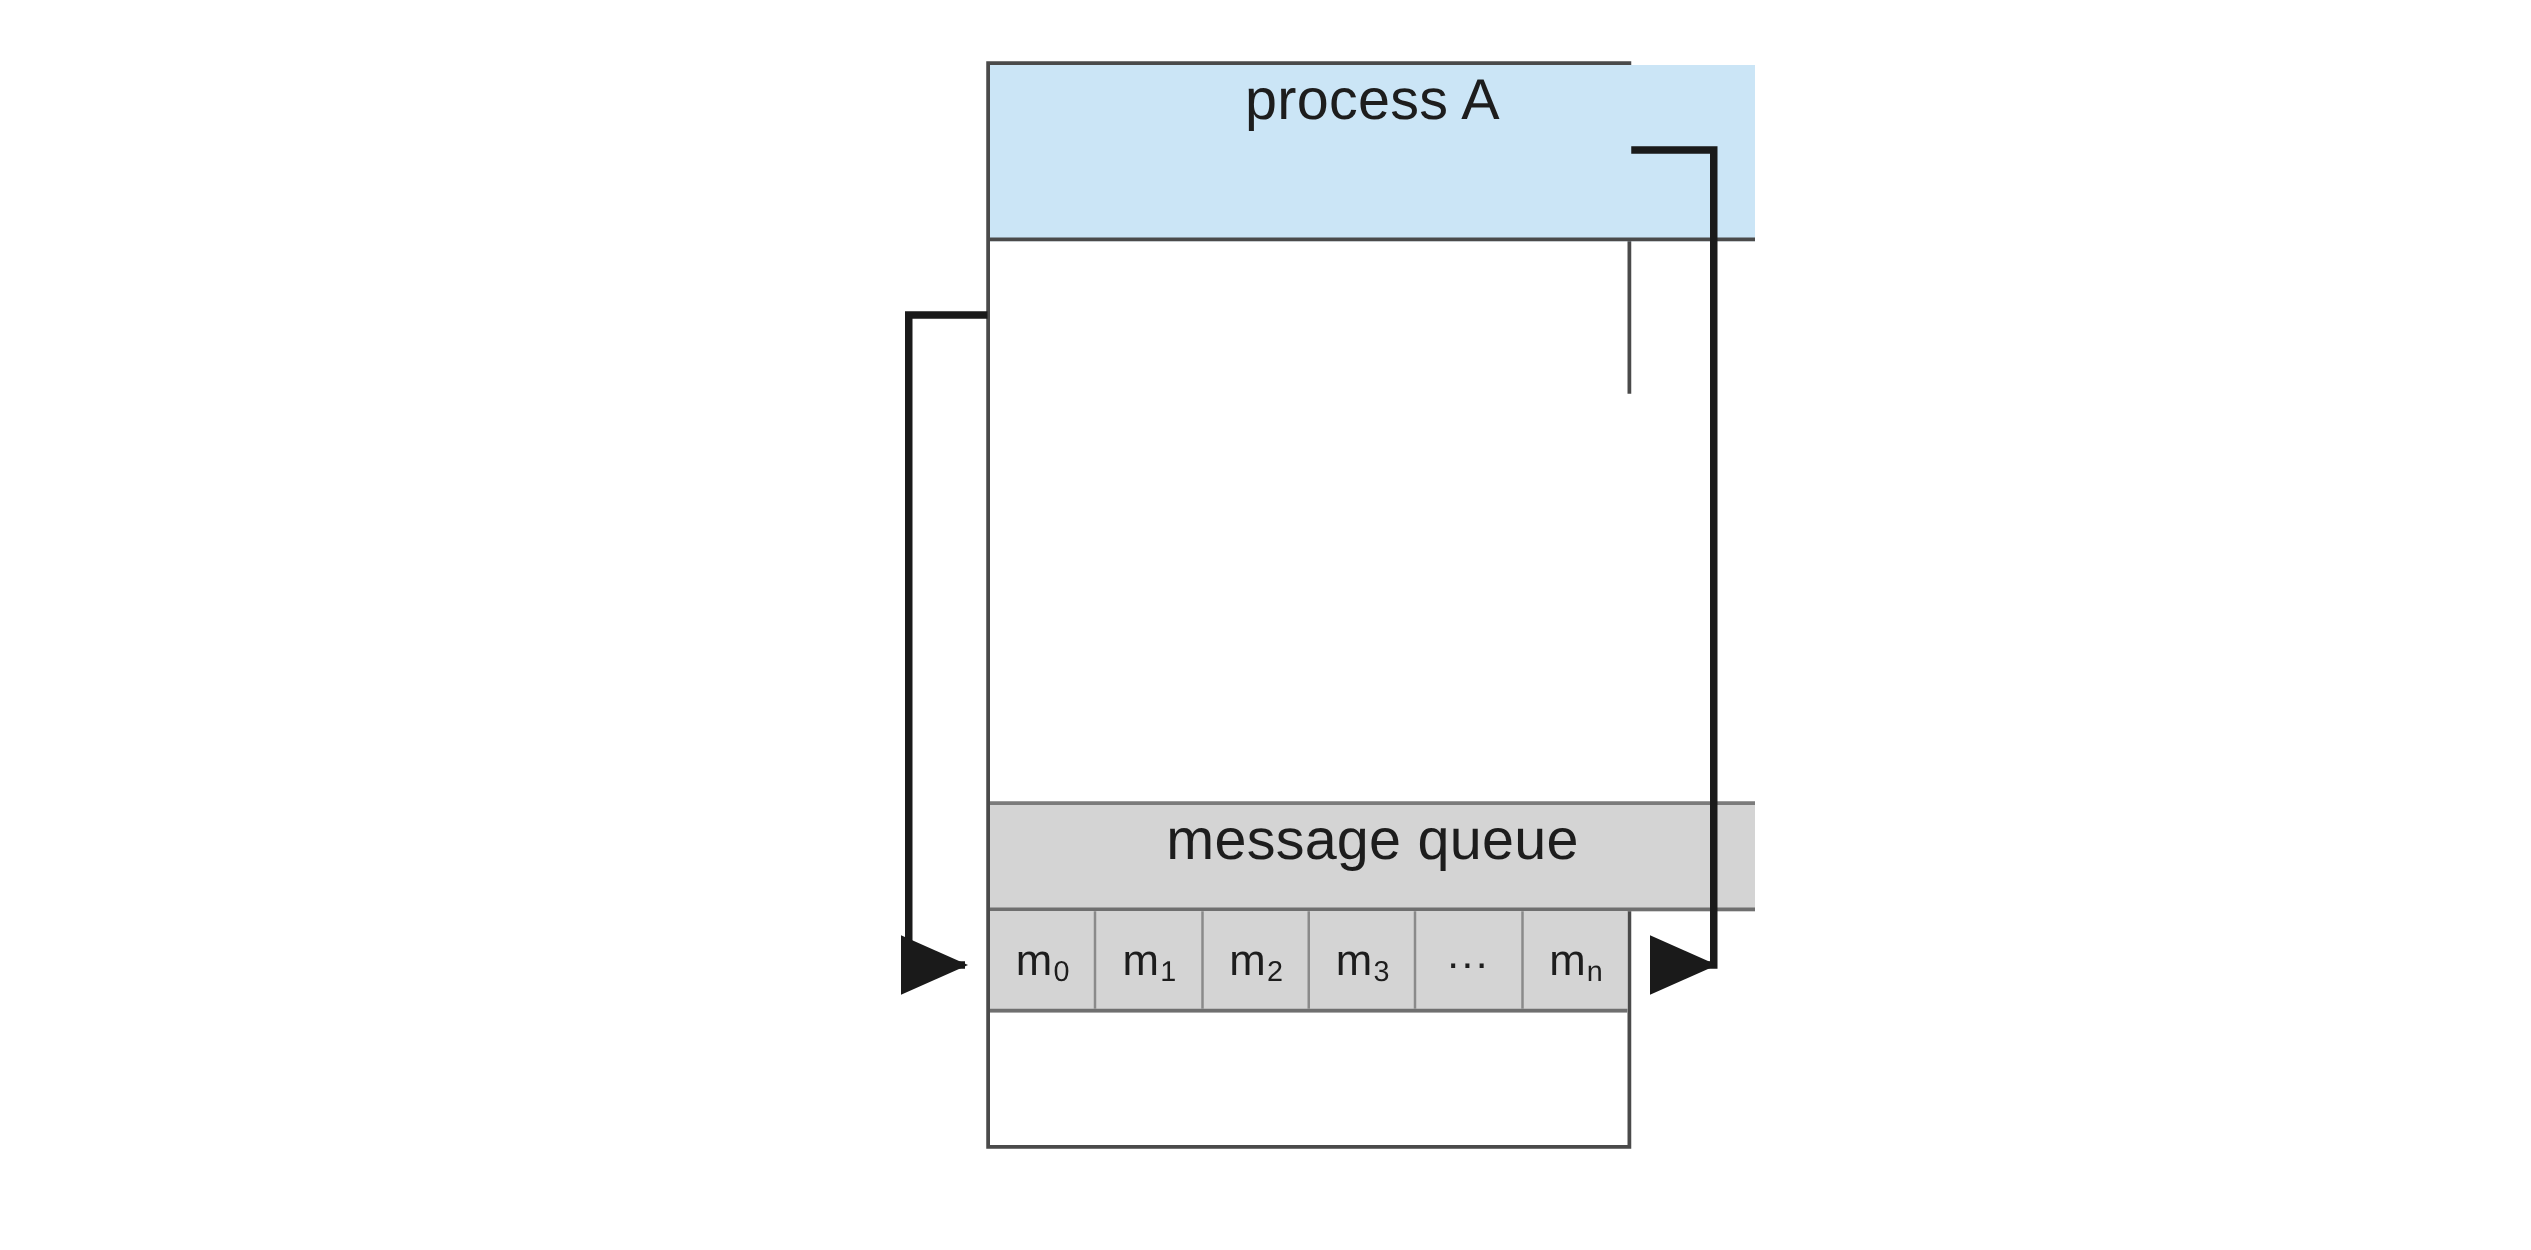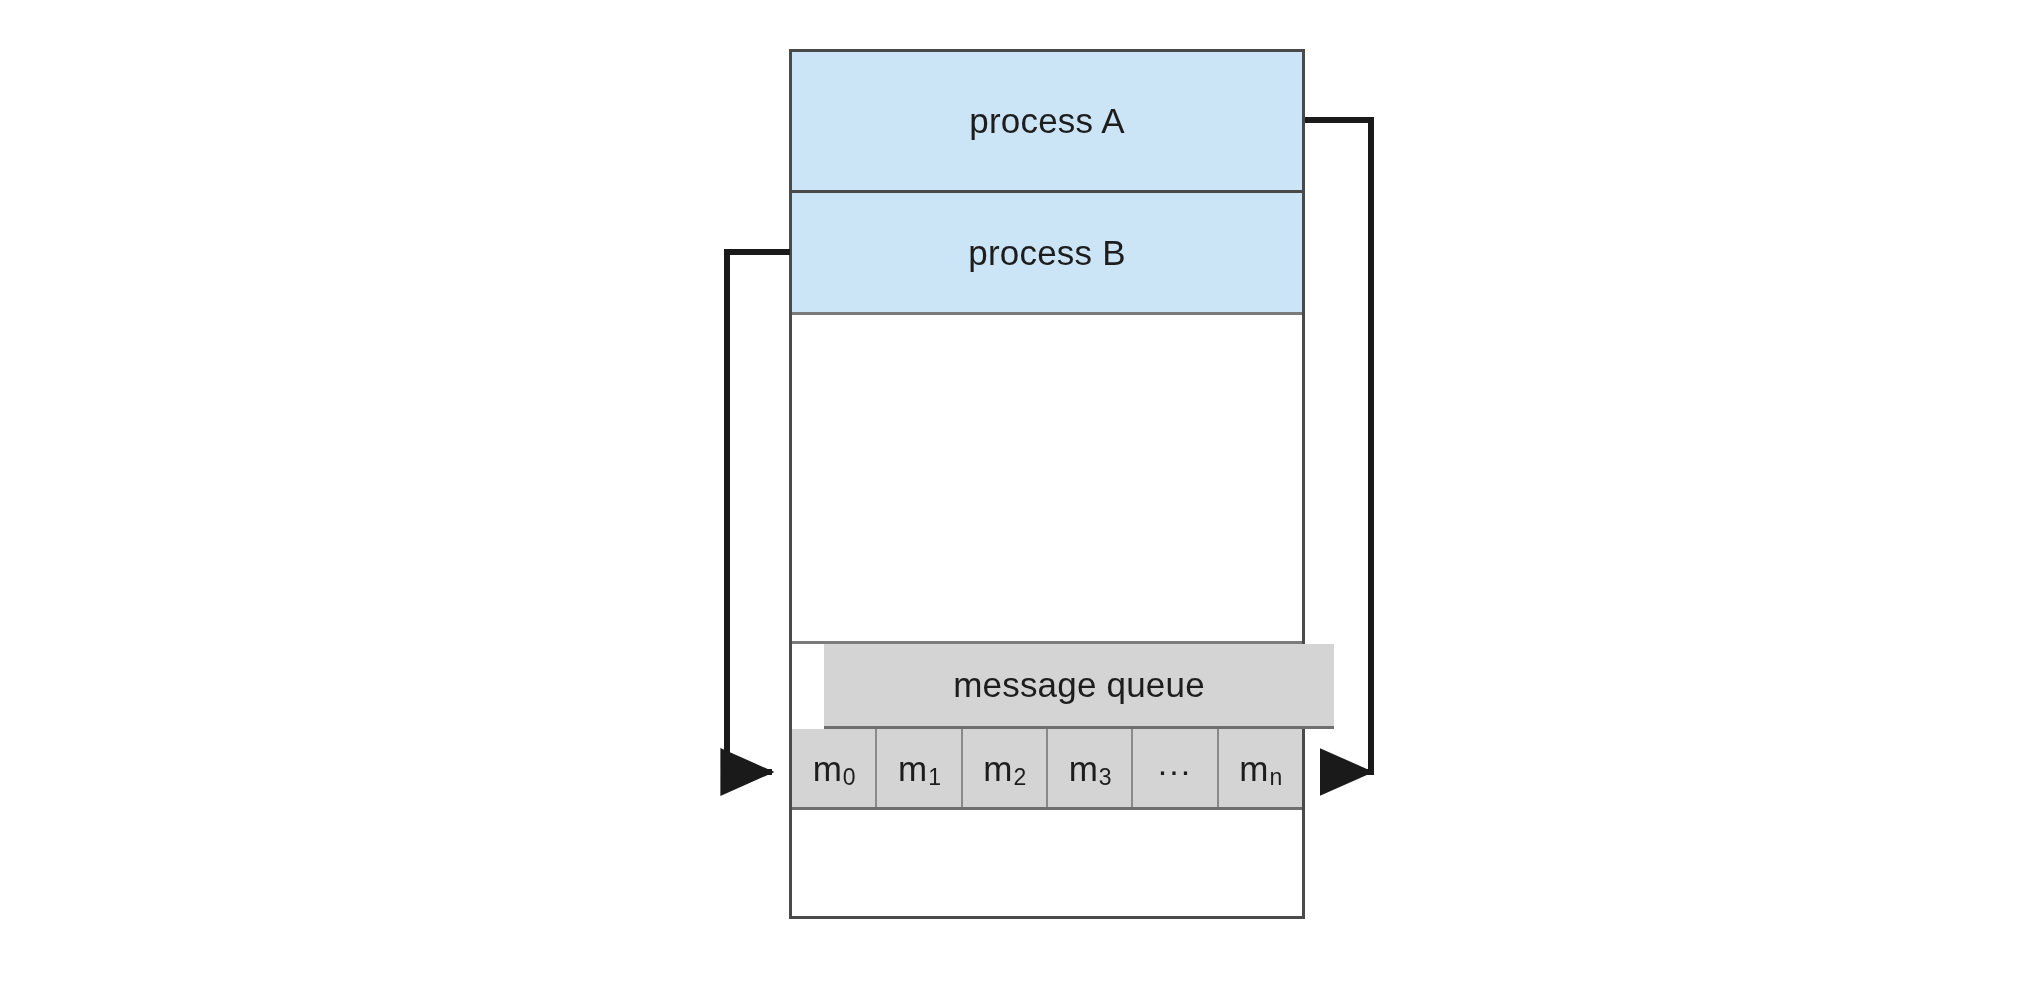--- a/index.html
+++ b/index.html
@@ -34,26 +34,26 @@
     height: 870px;
     box-sizing: border-box;
     border: 3px solid #4a4a4a;
     background: #ffffff;
   }
 
   
   .band {
     position: absolute;
     left: 0;
-    width: 510px;
+    width: 612px;
     box-sizing: border-box;
     display: flex;
-    align-items: center;
+    align-items: flex-start;
     justify-content: center;
-    font-size: 35px;
+    font-size: 46px;
     letter-spacing: 0.2px;
     color: #1d1d1d;
   }
 
   .band-process-a {
     top: 0;
     height: 141px;
     background: #cbe5f6;
     border-bottom: 3px solid #4a4a4a;
   }
@@ -67,21 +67,20 @@
     top: 263px;
     height: 329px;
     background: #ffffff;
     border-bottom: 3px solid #7b7b7b;
   }
   .band-queue {
     top: 592px;
     height: 85px;
     background: #d4d4d4;
     border-bottom: 3px solid #6f6f6f;
-    margin-left: 32px;
   }
   .band-kernel {
     top: 758px;
     height: 106px;
     background: #ffffff;
   }
 
   
   .msg-row {
     position: absolute;
@@ -134,23 +133,20 @@
 <body>
 
 <div id="diagram-root">
 
   <div class="frame">
 
     <div class="band band-process-a">
       <span>process A</span>
     </div>
 
-    <div class="band band-process-b">
-      <span>process B</span>
-    </div>
 
     <div class="band band-empty">
       <span></span>
     </div>
 
     <div class="band band-queue">
       <span>message queue</span>
     </div>
 
     <div class="msg-row">

